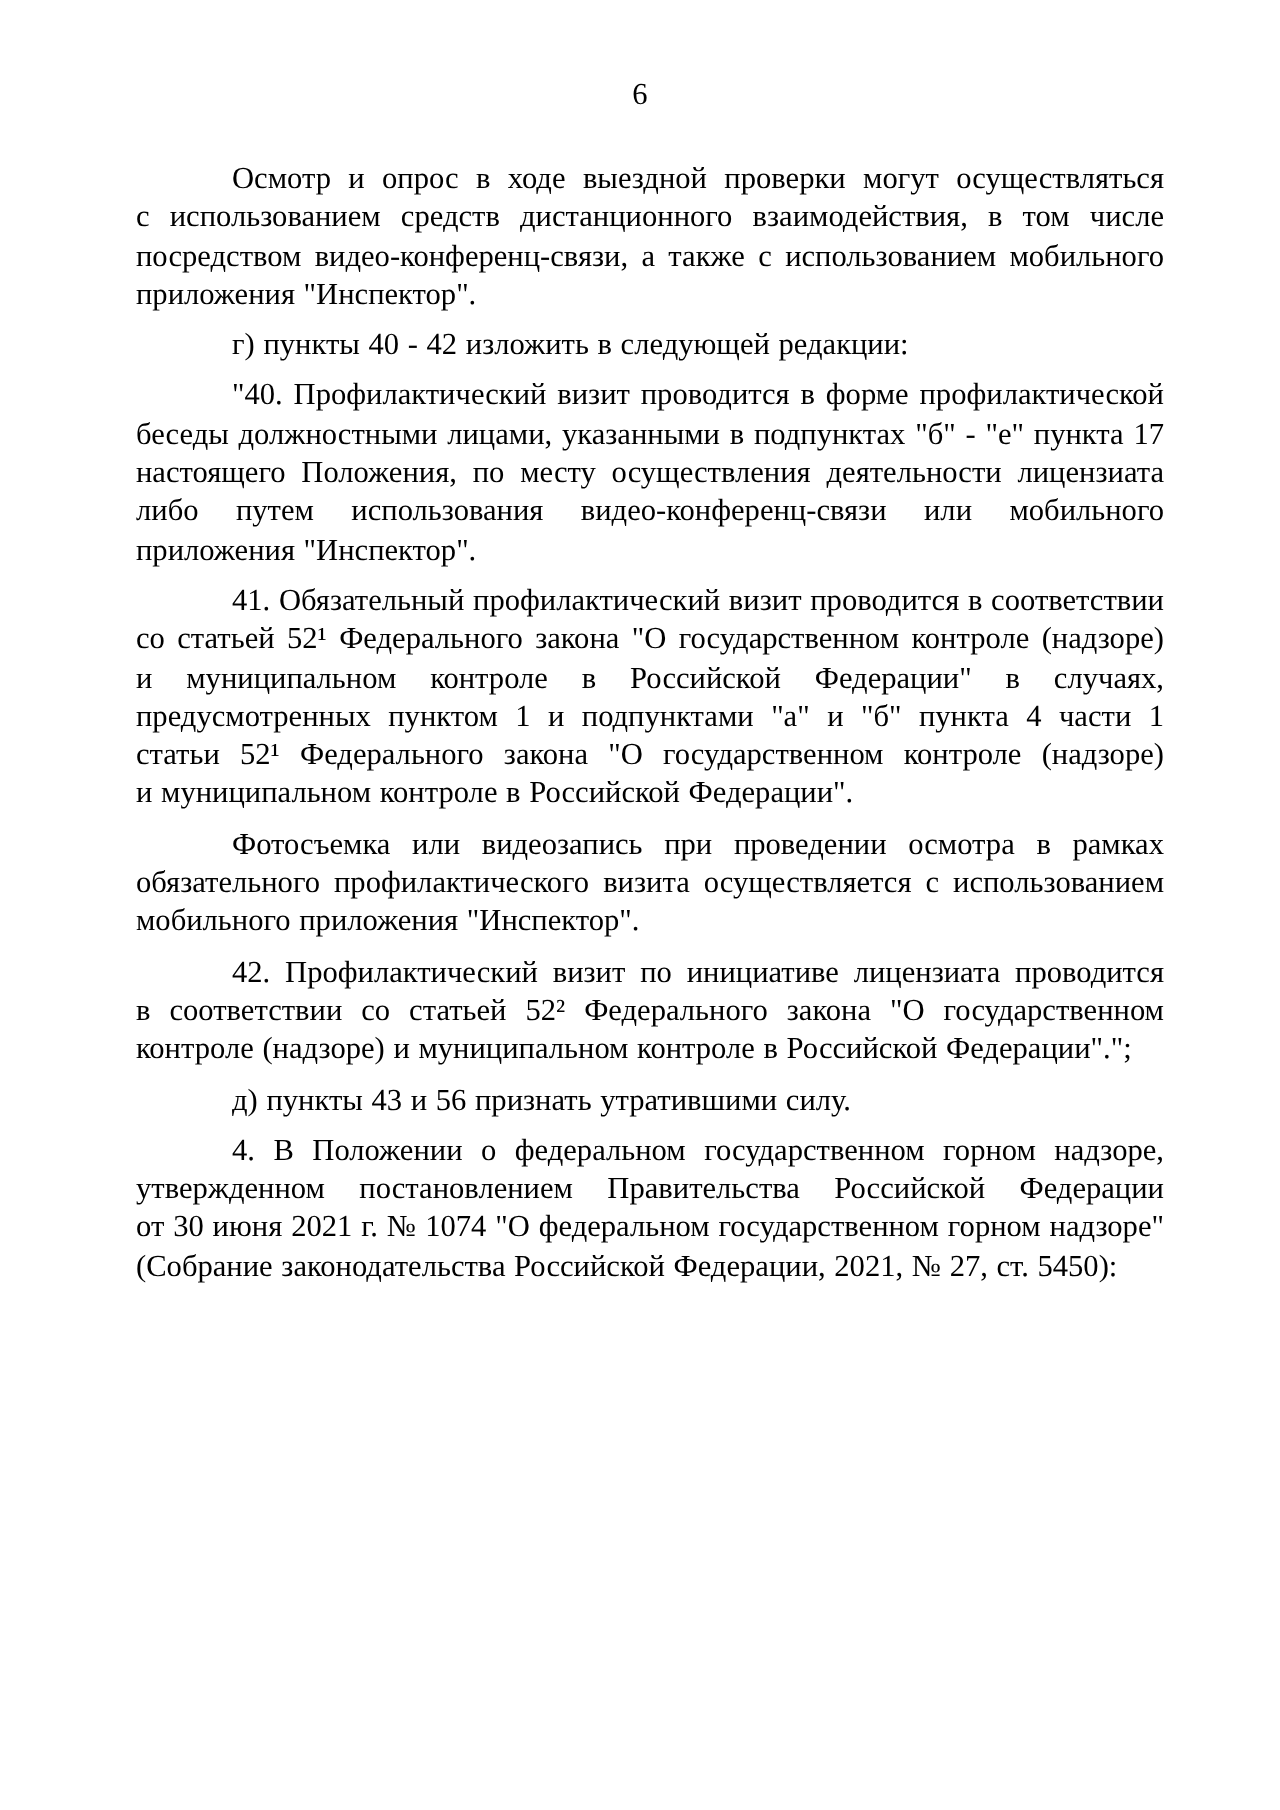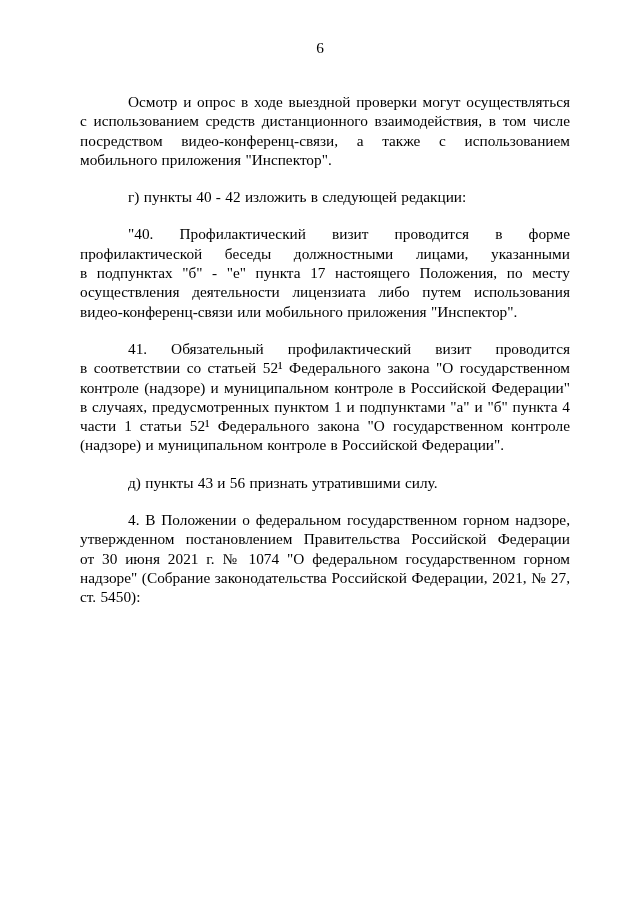--- a/index.html
+++ b/index.html
@@ -28,32 +28,34 @@
   .content {
     position: absolute;
     top: 74px;
     left: 62px;
     width: 526px;
     font-size: 15.3px;
     line-height: 19.3px;
     text-align: justify;
   }
   .content p {
-    margin: 18px;
+    margin: 6px;
     padding: 0;
     text-indent: 48px;
     word-spacing: 0.5px;
   }
 </style>
 </head>
 <body>
 
 <div class="page">
   <div class="page-number">6</div>
   <div class="content">
     <p>Осмотр и&nbsp;опрос в&nbsp;ходе выездной проверки могут осуществляться с&nbsp;использованием средств дистанционного взаимодействия, в&nbsp;том числе посредством видео-конференц-связи, а&nbsp;также с&nbsp;использованием мобильного приложения "Инспектор".</p>
     <p>г) пункты 40 - 42 изложить в&nbsp;следующей редакции:</p>
     <p>"40.&nbsp;Профилактический визит проводится в&nbsp;форме профилактической беседы должностными лицами, указанными в&nbsp;подпунктах "б" - "е" пункта&nbsp;17 настоящего Положения, по месту осуществления деятельности лицензиата либо путем использования видео-конференц-связи или мобильного приложения "Инспектор".</p>
     <p>41.&nbsp;Обязательный профилактический визит проводится в&nbsp;соответствии со статьей&nbsp;52¹ Федерального закона "О государственном контроле (надзоре) и&nbsp;муниципальном контроле в&nbsp;Российской Федерации" в&nbsp;случаях, предусмотренных пунктом&nbsp;1 и&nbsp;подпунктами "а" и&nbsp;"б" пункта&nbsp;4 части&nbsp;1 статьи&nbsp;52¹ Федерального закона "О государственном контроле (надзоре) и&nbsp;муниципальном контроле в&nbsp;Российской Федерации".</p>
+    <p>Фотосъемка или видеозапись при проведении осмотра в&nbsp;рамках обязательного профилактического визита осуществляется с&nbsp;использованием мобильного приложения "Инспектор".</p>
+    <p>42.&nbsp;Профилактический визит по инициативе лицензиата проводится в&nbsp;соответствии со статьей&nbsp;52² Федерального закона "О государственном контроле (надзоре) и&nbsp;муниципальном контроле в&nbsp;Российской Федерации".";</p>
     <p>д) пункты 43 и 56 признать утратившими силу.</p>
     <p>4.&nbsp;В&nbsp;Положении о&nbsp;федеральном государственном горном надзоре, утвержденном постановлением Правительства Российской Федерации от&nbsp;30&nbsp;июня 2021&nbsp;г. №&nbsp;1074 "О федеральном государственном горном надзоре" (Собрание законодательства Российской Федерации, 2021, №&nbsp;27, ст.&nbsp;5450):</p>
   </div>
 </div>
 
 </body></html>

